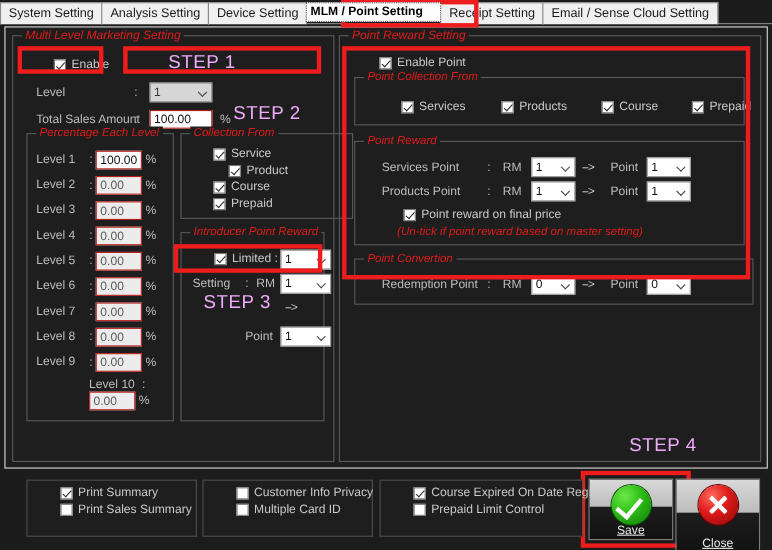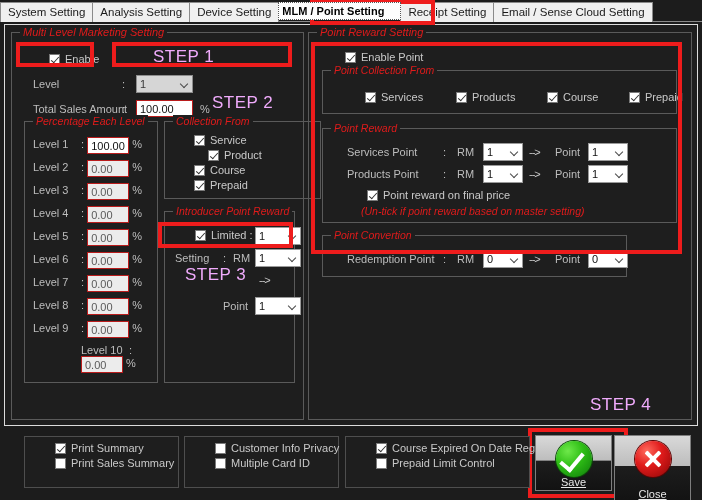--- a/index.html
+++ b/index.html
@@ -319,42 +319,42 @@
           <span class="ar"></span>
         </div>
 
         <div class="cb" style="position:absolute;left:24px;top:60px;">
           <span class="box ck"></span>
           <span class="t">Point reward on final price</span>
         </div>
         <span class="lblr" style="position:absolute;left:38px;top:76px;">(Un-tick if point reward based on master setting)</span>
       </div>
 
-      <div class="grp" style="left:13px;top:202px;width:305px;height:42px;">
+      <div class="grp" style="left:13px;top:202px;width:363px;height:42px;">
         <span class="lg" style="font-size:10.5px;">Point Convertion</span>
         <span class="lbl" style="position:absolute;left:24px;top:17px;">Redemption Point</span>
         <span class="lbl" style="position:absolute;left:120px;top:17px;">:</span>
         <span class="lbl" style="position:absolute;left:134px;top:17px;">RM</span>
         <div class="sel" style="position:absolute;left:160px;top:14px;width:40px;">
           <span>0</span>
           <span class="ar"></span>
         </div>
         <span class="arw" style="position:absolute;left:206px;top:17px;">--&gt;</span>
         <span class="lbl" style="position:absolute;left:232px;top:17px;">Point</span>
         <div class="sel" style="position:absolute;left:265px;top:14px;width:40px;">
           <span>0</span>
           <span class="ar"></span>
         </div>
       </div>
     </div>
 
     <span class="step" style="left:148px;top:22px;">STEP 1</span>
     <span class="step" style="left:207px;top:44px;margin-top:24px;">STEP 2</span>
     <span class="step" style="left:180px;top:240px;">STEP 3</span>
-    <span class="step" style="left:567px;top:370px;margin-left:18px;">STEP 4</span>
+    <span class="step" style="left:567px;top:370px;">STEP 4</span>
   </div>
 
   <div class="hl" style="left:310px;top:0px;width:125px;height:25px;"></div>
   <div class="hl" style="left:16px;top:42px;width:78px;height:25px;"></div>
   <div class="hl" style="left:112px;top:42px;width:180px;height:25px;"></div>
   <div class="hl" style="left:158px;top:222px;width:135px;height:26px;"></div>
   <div class="hl" style="left:311px;top:42px;width:371px;height:212px;"></div>
   <div class="hl" style="left:528px;top:428px;width:100px;height:70px;"></div>
 
   <div class="botbar">

